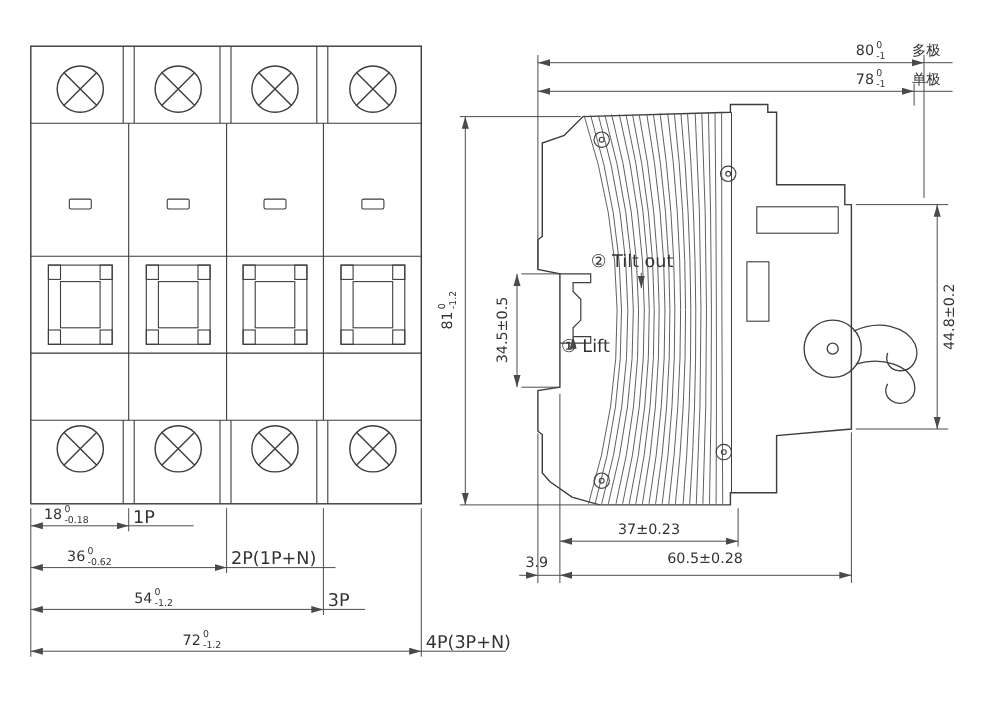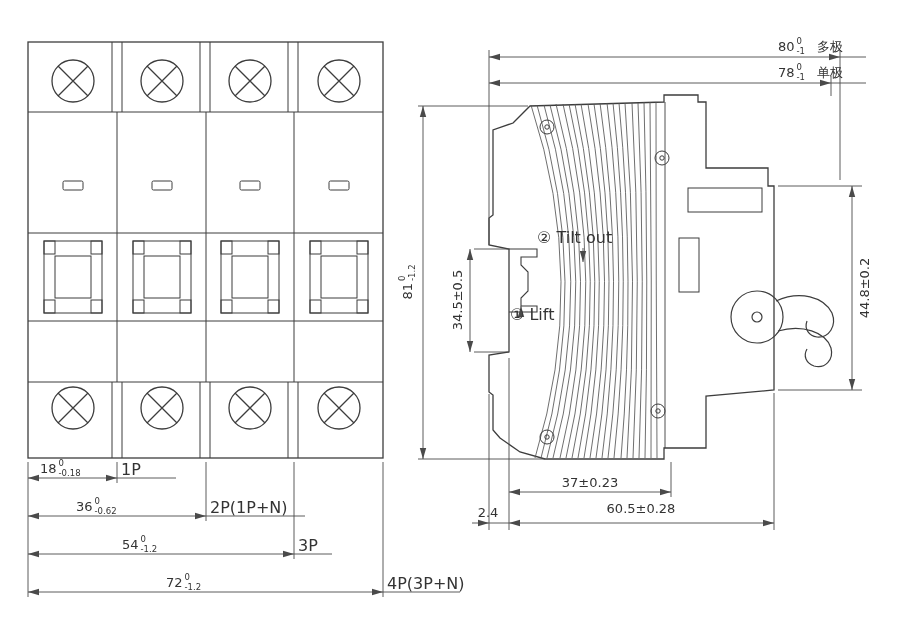--- a/index.html
+++ b/index.html
@@ -13,21 +13,21 @@
     position:absolute;display:flex;align-items:center;gap:2px;
     font-size:13px;white-space:nowrap;transform:translateY(-50%);
     line-height:1;
   }
   .dimrow.centered{transform:translate(-50%,-50%);text-align:right;}
   .dimrow.vert{transform:translate(-50%,-50%) rotate(-90deg);}
   .tol{
     display:inline-flex;flex-direction:column;align-items:flex-start;
     font-size:8.5px;line-height:1.15;
   }
-  .cjk{margin-left:10px;}
+  .cjk{margin-left:22px;}
   .note{
     position:absolute;font-size:16px;white-space:nowrap;
     transform:translateY(-50%);line-height:1;
   }
 </style>
 </head>
 <body>
 
 <div class="canvas">
 
@@ -178,21 +178,21 @@
 
   <div class="dimrow" style="left:40px;top:469px">
     <span>18</span>
     <span class="tol">
       <span>0</span>
       <span>-0.18</span>
     </span>
   </div>
   <div class="note" style="left:121px;top:470px">1P</div>
 
-  <div class="dimrow" style="left:76px;top:507px">
+  <div class="dimrow" style="left:61px;top:507px">
     <span>36</span>
     <span class="tol">
       <span>0</span>
       <span>-0.62</span>
     </span>
   </div>
   <div class="note" style="left:210px;top:508px">2P(1P+N)</div>
 
   <div class="dimrow" style="left:122px;top:545px">
     <span>54</span>
@@ -242,21 +242,21 @@
   </div>
 
   <div class="dimrow vert" style="left:864px;top:288px">
     <span>44.8±0.2</span>
   </div>
 
   <div class="dimrow centered" style="left:590px;top:482px">
     <span>37±0.23</span>
   </div>
   <div class="dimrow centered" style="left:488px;top:512px">
-    <span>2.4</span>
+    <span>3.9</span>
   </div>
   <div class="dimrow centered" style="left:641px;top:508px">
     <span>60.5±0.28</span>
   </div>
 
   <div class="note" style="left:537px;top:238px">② Tilt out</div>
   <div class="note" style="left:510px;top:315px">① Lift</div>
 
 </div>
 

